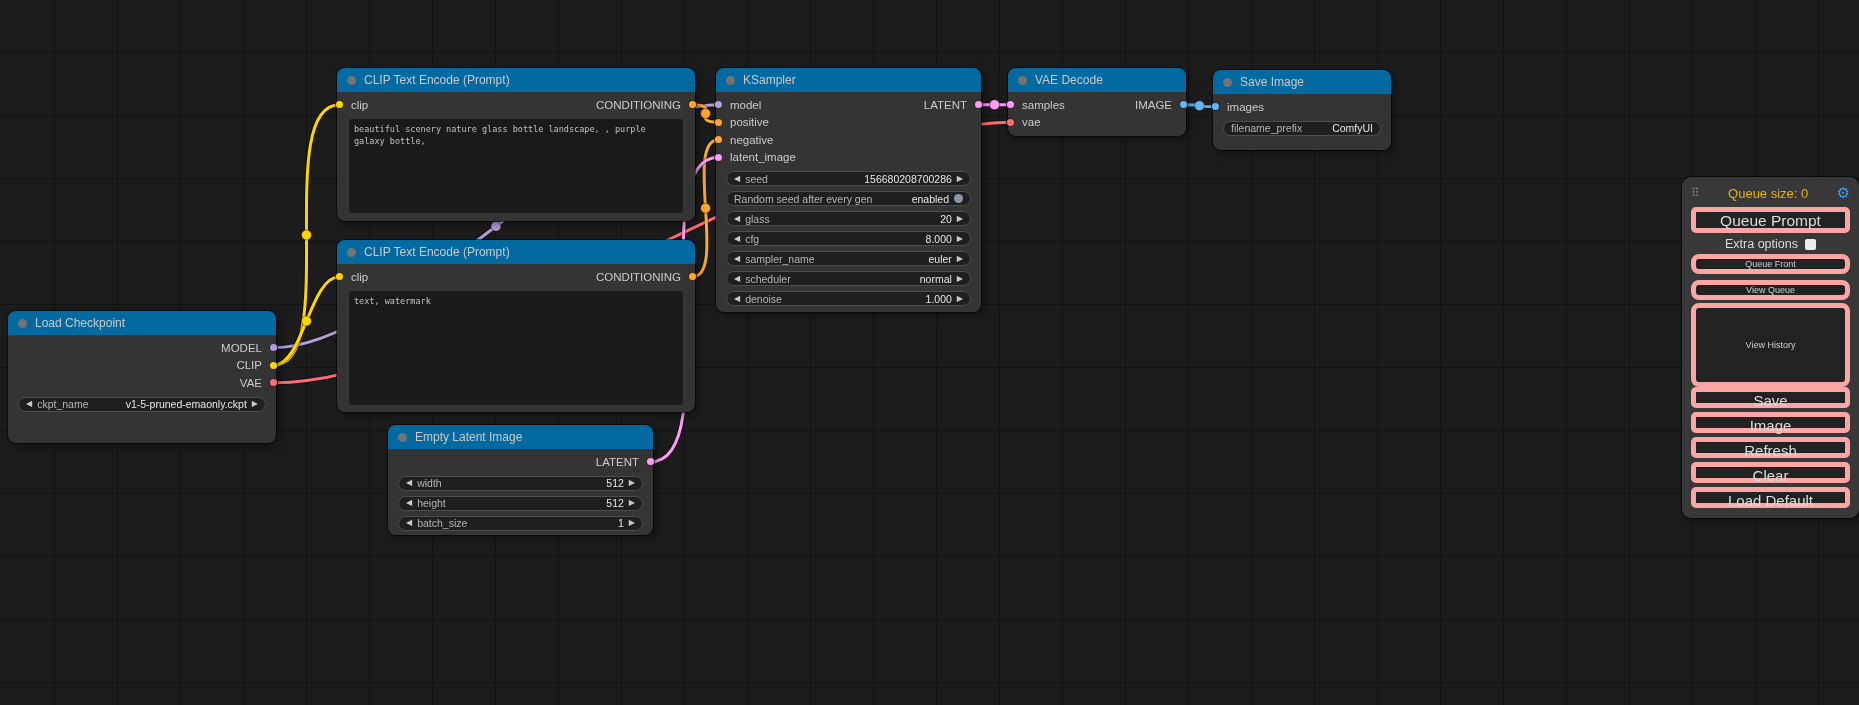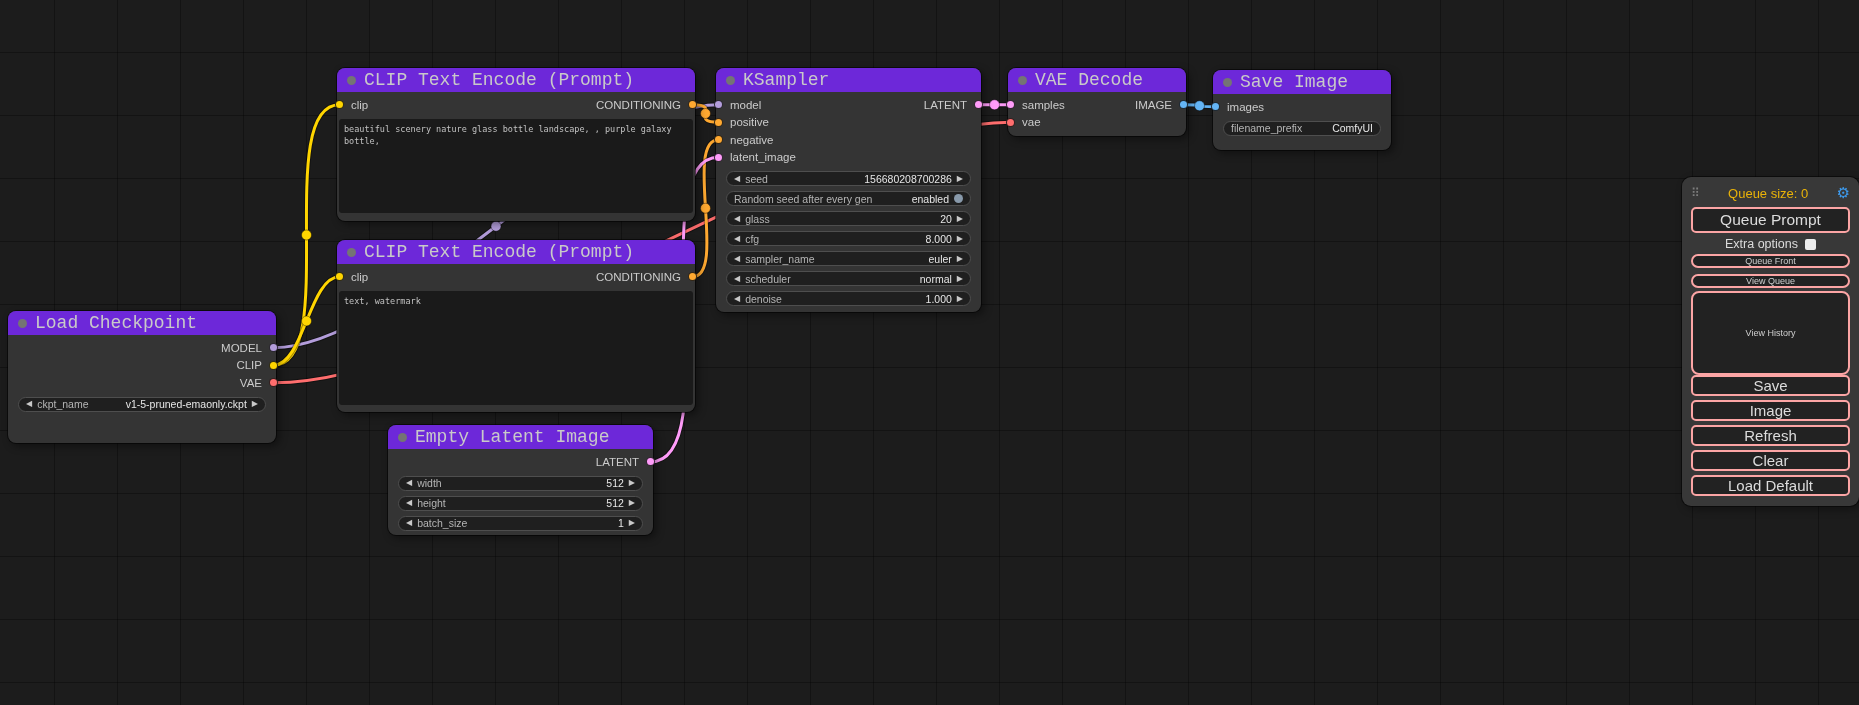--- a/index.html
+++ b/index.html
@@ -6,45 +6,45 @@
 html,body{width:1859px;height:705px;}
 body{position:relative;background:#1c1c1c;font-family:"Liberation Sans",sans-serif;overflow:hidden;}
 #canvas{position:absolute;inset:0;z-index:0;background-color:#1c1c1c;
   background-image:linear-gradient(rgba(0,0,0,.32) 1px,transparent 1px),
                    linear-gradient(90deg,rgba(0,0,0,.32) 1px,transparent 1px);
   background-size:63px 63px;background-position:-9px -11px;}
 #wires{position:absolute;left:0;top:0;z-index:1;}
 .node{position:absolute;z-index:2;background:#343434;border-radius:8px;
   box-shadow:0 0 0 1px rgba(0,0,0,.55),3px 3px 9px rgba(0,0,0,.45);color:#ccc;}
 .node-title{height:24px;display:flex;align-items:center;gap:8px;padding:0 10px;
-  background:#6d28d9;border-radius:8px 8px 0 0;font-size:18px;color:#c9c9c9;font-family:Liberation Mono, monospace;}
+  background:#0369a1;border-radius:8px 8px 0 0;font-size:12px;color:#c9c9c9;}
 .title-dot{width:9px;height:9px;border-radius:50%;background:#747474;flex:none;}
 .node-body{padding-top:4px;}
 .slot-row{height:17.5px;display:flex;align-items:center;gap:7px;padding:0 10px;
   font-size:11.5px;color:#cbcbcb;}
 .grow{flex:1;}
 .port{width:9px;height:9px;border-radius:50%;border:1px solid rgba(18,18,18,.85);flex:none;cursor:crosshair;}
 .port.in{margin-left:-12px;}
 .port.out{margin-right:-12px;}
 .widget{height:15px;margin:5px 10px 0;background:#1f1f1f;border:1px solid #4e4e4e;border-radius:8px;
   display:flex;align-items:center;gap:5px;padding:0 7px;font-size:10.5px;color:#bdbdbd;cursor:pointer;}
 .widget .arrow{font-size:8px;color:#c9c9c9;line-height:1;flex:none;}
 .widget .wname{color:#b5b5b5;white-space:nowrap;}
 .widget .wvalue{color:#e6e6e6;white-space:nowrap;}
 .toggle-dot{width:9px;height:9px;border-radius:50%;background:#8899AA;flex:none;}
-.prompt-text{margin:5px 2px 0;background:#1a1a1a;border-radius:3px;padding:4px 5px;
+.prompt-text{margin:5px 12px 0;background:#1a1a1a;border-radius:3px;padding:4px 5px;
   font-family:"DejaVu Sans Mono",monospace;font-size:8.5px;line-height:1.45;color:#c2c2c2;
   white-space:pre-wrap;word-break:break-word;overflow:hidden;cursor:text;}
 .menu{position:absolute;left:1682px;top:177px;width:177px;z-index:3;background:#383838;border-radius:9px;
   box-shadow:0 0 0 1px rgba(0,0,0,.5),3px 3px 9px rgba(0,0,0,.4);padding:6px 9px 10px;}
 .menu-header{display:flex;align-items:center;height:20px;margin-bottom:2px;}
 .drag-handle{color:#7d7d7d;font-size:12px;cursor:grab;}
 .queue-size{flex:1;text-align:center;font-size:13px;color:#eab308;}
 .gear{font-size:15px;color:#3d9aed;cursor:pointer;}
-.btn{display:block;width:100%;background:#222;border:2px solid #fca5a5;border-radius:5px;
+.btn{display:block;width:100%;background:#222;border:5px solid #fca5a5;border-radius:5px;
   color:#dcdcdc;font-family:inherit;cursor:pointer;}
 .btn-queue{height:26px;font-size:15.5px;margin-top:4px;}
 .extra-options{display:flex;align-items:center;justify-content:center;gap:7px;height:14px;margin-top:4px;
   font-size:12.5px;color:#dcdcdc;}
 .checkbox{width:11px;height:11px;background:#ececec;border-radius:2px;cursor:pointer;flex:none;}
 .btn-row{display:flex;gap:6px;margin-top:3px;flex-direction:column;}
 .btn-small{flex:1;height:13px;font-size:9px;border-radius:8px;padding:0;color:#cfcfcf;}
 .btn-row.center{justify-content:center;}
 .btn-row.center .btn-small{flex:0 0 84px;}
 .btn-med{height:21px;font-size:15px;margin-top:4px;}

